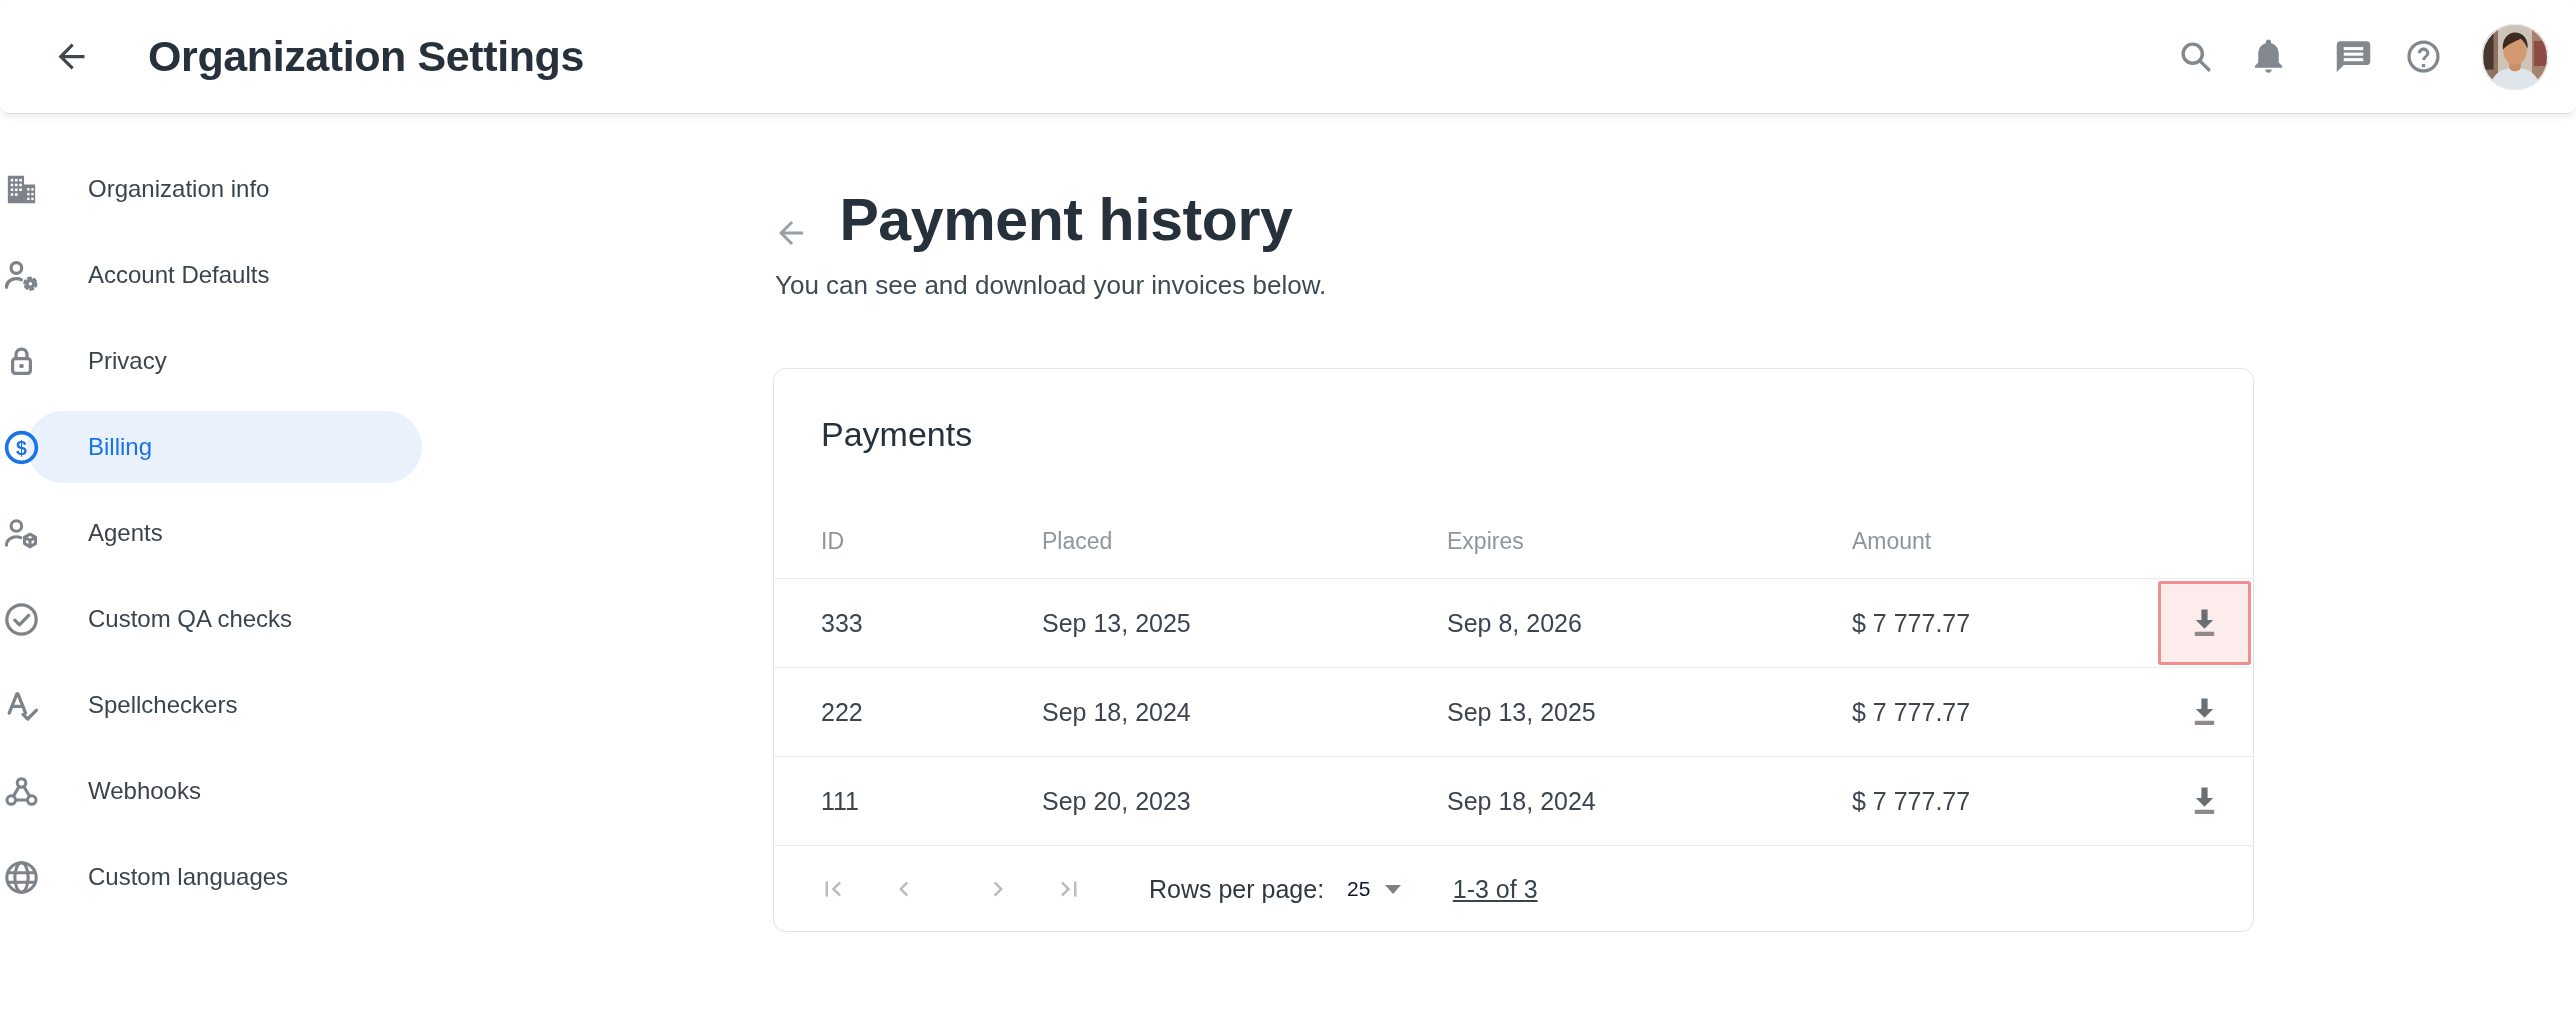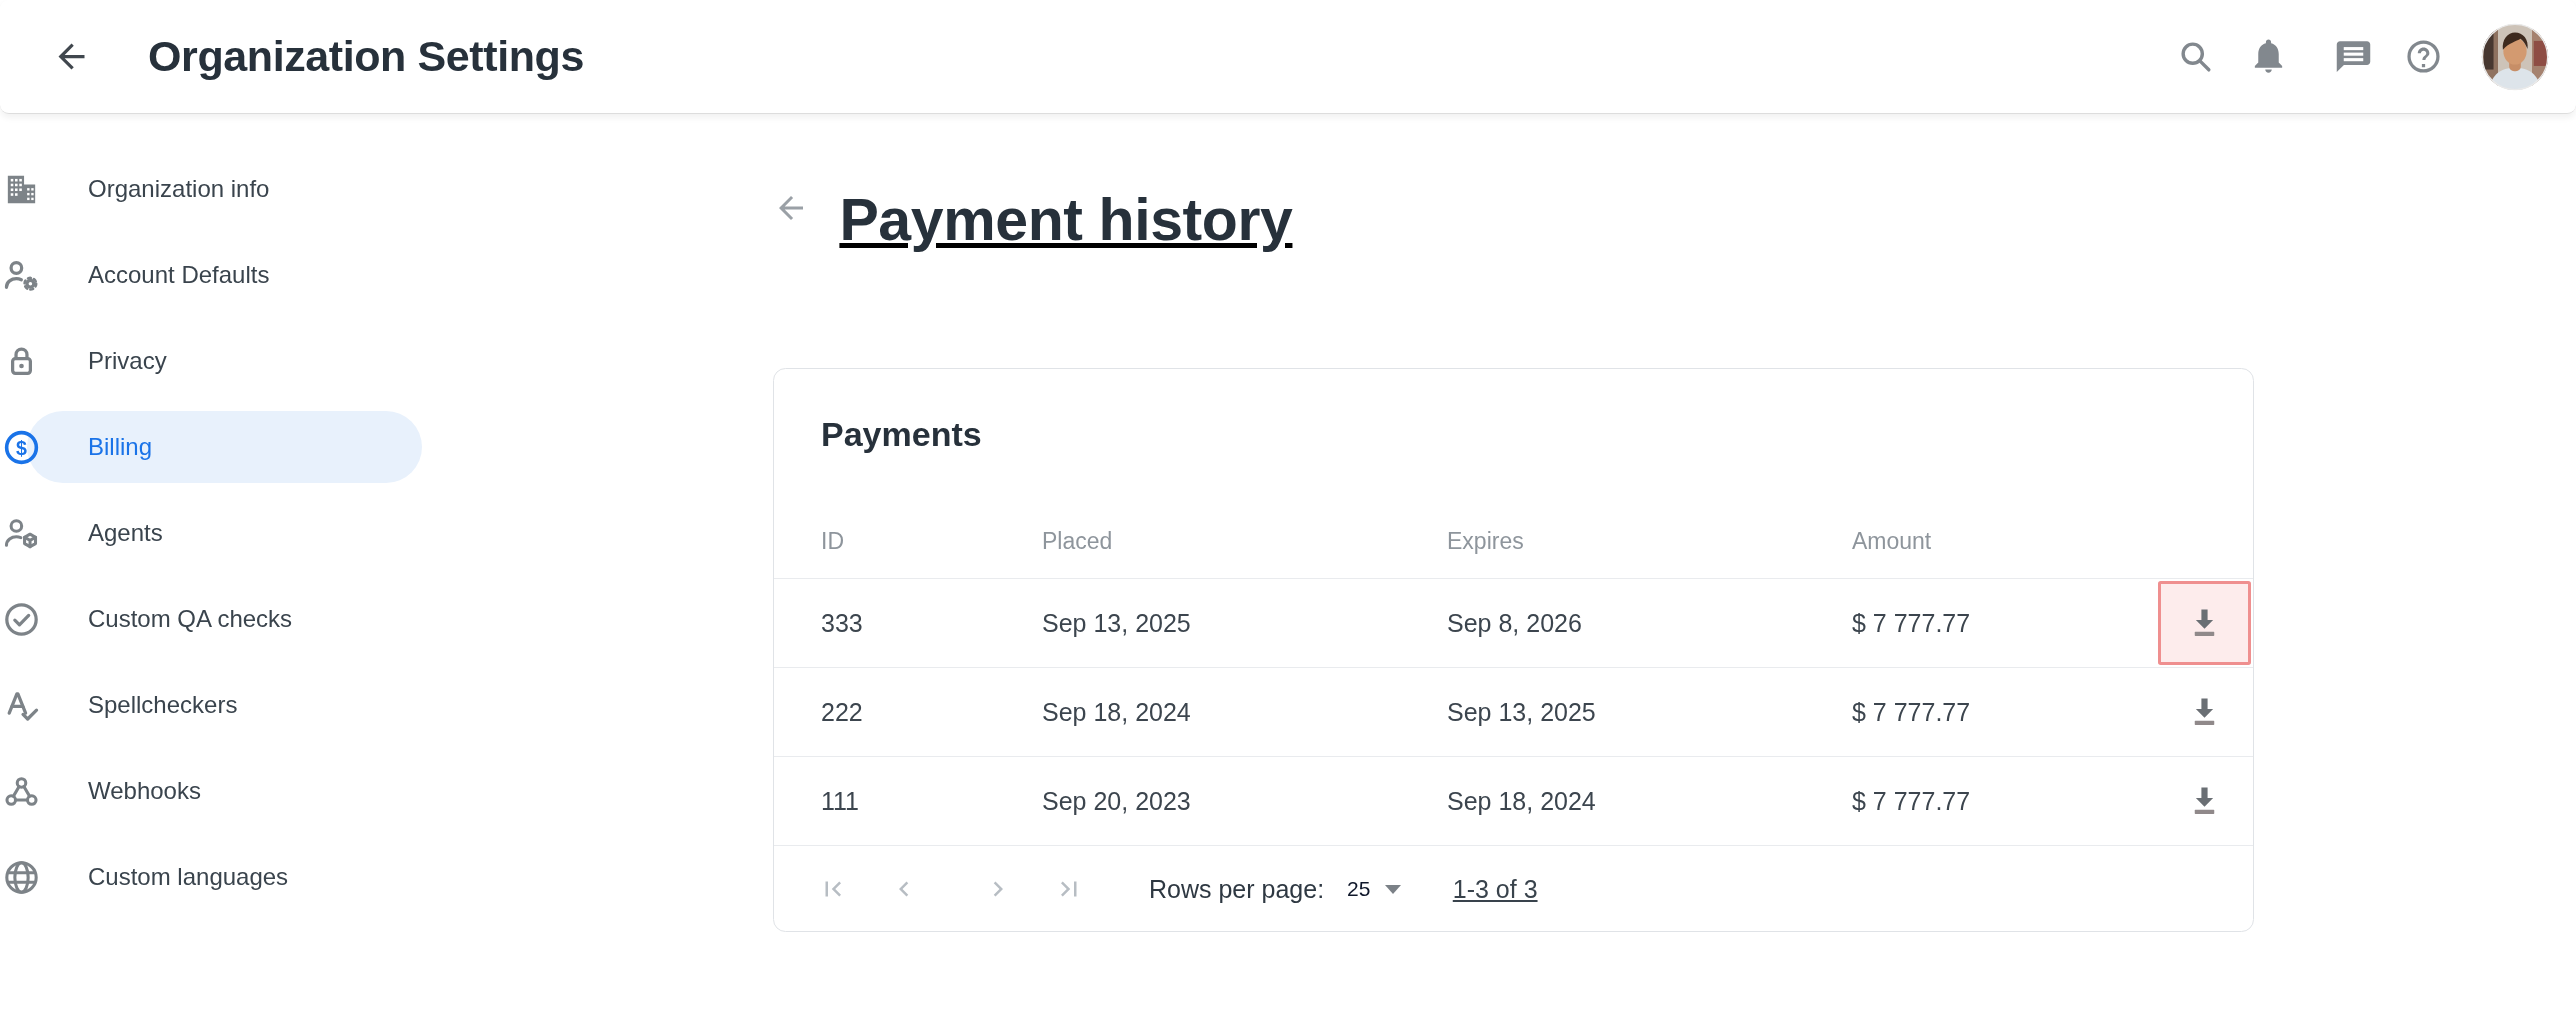--- a/index.html
+++ b/index.html
@@ -32,30 +32,30 @@
   .nav-item { position:relative; height:86px; display:flex; align-items:center; cursor:pointer; }
   .nav-item .pill { display:none; position:absolute; left:27px; right:38px; top:7.2px; bottom:7.2px;
                     border-radius:36px; background:var(--accent-bg,#e8f1fc); }
   .nav-item.active .pill { display:block; }
   .nav-ico { position:relative; width:43px; height:43px; display:flex; align-items:center; justify-content:center; }
   .nav-label { position:relative; margin-left:45px; font-size:24px; font-weight:500; color:#3a444d; }
   .nav-item.active .nav-label { color:var(--accent,#1a73e8); }
 
   
   .main { position:relative; flex:1; }
-  .ph-row { position:absolute; left:313px; top:72px; display:flex; align-items:flex-start;text-decoration:underline; }
+  .ph-row { position:absolute; left:313px; top:72px; display:flex; align-items:flex-end; }
   .ph-back { width:43px; height:43px; margin-left:-3.6px; display:flex; align-items:center; justify-content:center;
              border:none; background:transparent; cursor:pointer; }
   .ph-title { margin-left:27px; font-size:59px; font-weight:700; color:#27313b; letter-spacing:-0.4px; }
   .ph-sub { position:absolute; left:315px; top:156px; font-size:26px; color:#404a53; }
 
   
   .card { position:absolute; left:313px; top:254px; width:1481px; height:564px;
           background:#fff; border:0.9px solid #e0e3e7; border-radius:12.5px; }
-  .card-title { margin:45px 0 0 47px; font-size:34px; line-height:41px; font-weight:700; color:#27313b; }
+  .card-title { margin:45px 0 0 47px; font-size:34px; line-height:41px; font-weight:400; color:#27313b; }
   .thead { position:absolute; top:134px; left:0; right:0; height:76px;
            border-bottom:0.9px solid #e9ebee; }
   .thead span { position:absolute; top:50%; transform:translateY(-50%); font-size:23px; color:#8e959c; }
   .col-id      { left:47px; }
   .col-placed  { left:268px; }
   .col-expires { left:673px; }
   .col-amount  { left:1078px; }
   .rows { position:absolute; top:210px; left:0; right:0; }
   .trow { position:relative; height:89px; border-bottom:0.9px solid #e9ebee; }
   .trow .cell { position:absolute; top:50%; transform:translateY(-50%); font-size:25px; color:#3c454e; }
@@ -290,20 +290,21 @@
       <div class="ph-row">
         <button class="ph-back">
           <span>
             <svg width="36" height="36" viewBox="0 0 24 24">
                 <path d="M20 11H7.8l5.6-5.6L12 4l-8 8 8 8 1.4-1.4L7.8 13H20v-2z" fill="#9aa0a6"></path>
               </svg>
           </span>
         </button>
         <h1 class="ph-title">Payment history</h1>
       </div>
+      <p class="ph-sub">You can see and download your invoices below.</p>
 
       <section class="card">
         <h2 class="card-title">Payments</h2>
 
         <div class="thead">
           <span class="col-id">ID</span>
           <span class="col-placed">Placed</span>
           <span class="col-expires">Expires</span>
           <span class="col-amount">Amount</span>
         </div>

